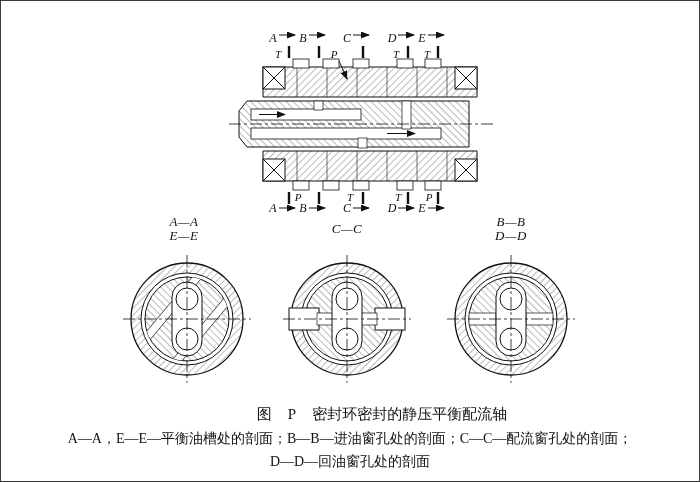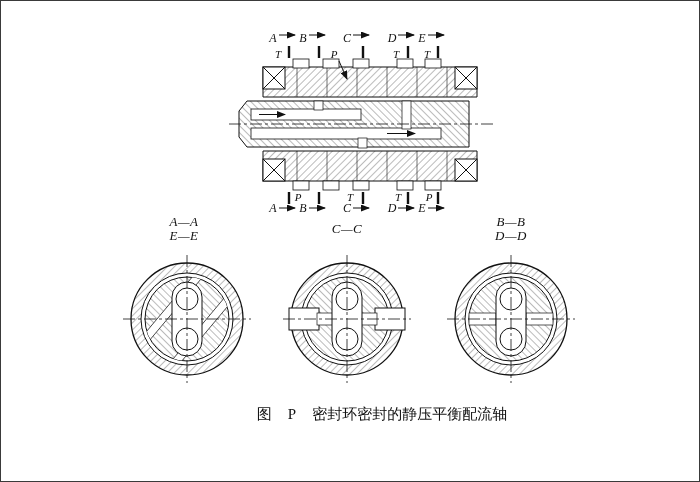--- a/index.html
+++ b/index.html
@@ -226,14 +226,16 @@
     <line class="cl" x1="446" y1="318" x2="574" y2="318"></line>
     <line class="cl" x1="510" y1="254" x2="510" y2="382"></line>
   </g>
   <text class="viewlbl" x="510" y="225">B—B</text>
   <text class="viewlbl" x="510" y="239">D—D</text>
 </svg>
 
   <div class="caption">
     <span class="cap-fig">图</span><span class="cap-letter">P</span><span class="cap-title">密封环密封的静压平衡配流轴</span>
   </div>
+  <div class="note note1">A—A，E—E—平衡油槽处的剖面；B—B—进油窗孔处的剖面；C—C—配流窗孔处的剖面；</div>
+  <div class="note note2">D—D—回油窗孔处的剖面</div>
 
 </div>
 
 </body></html>

